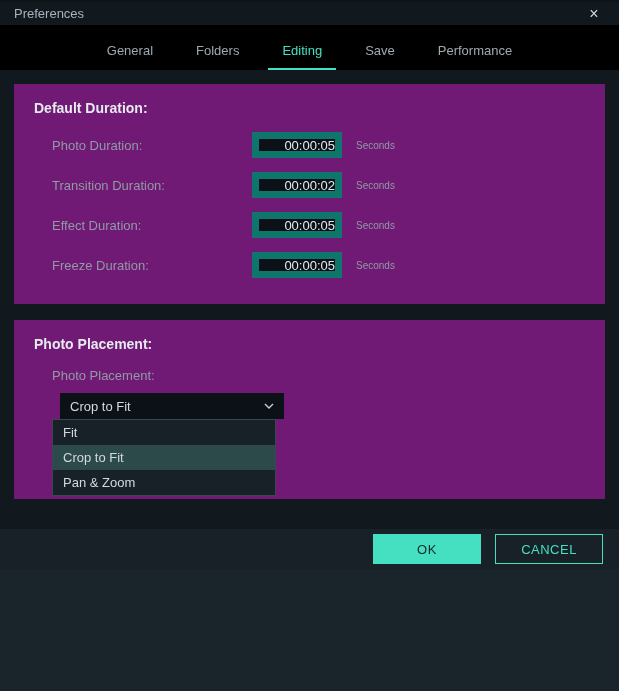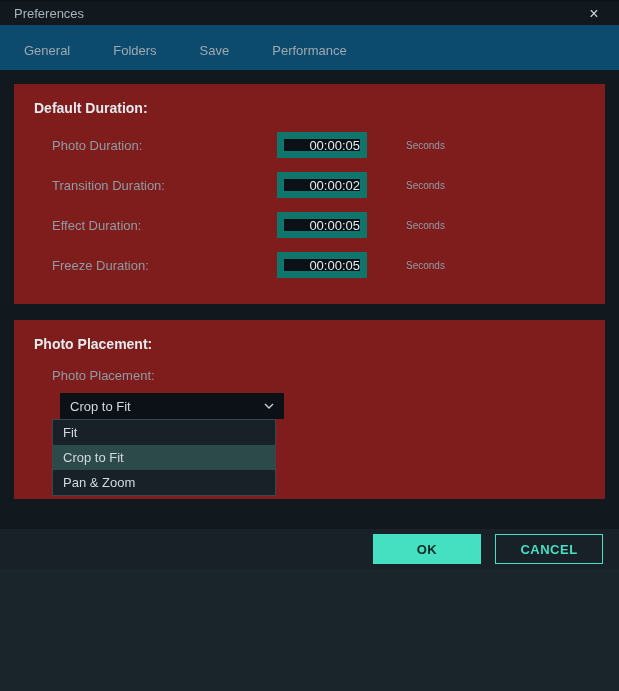--- a/index.html
+++ b/index.html
@@ -26,54 +26,54 @@
   }
   .titlebar .spacer { flex: 1; }
   .close-btn {
     width: 30px; height: 22px;
     display: flex; align-items: center; justify-content: center;
     color: #cfd6db; font-size: 16px; cursor: pointer;
   }
   .tabs {
     display: flex; gap: 15px;
     padding: 12px 10px 0 10px;
-    background: #0c4a6e;
+    background: #000000;
+    justify-content: center;
   }
   .tab {
     padding: 6px 14px 10px 14px;
     color: #9fa9b0;
     cursor: pointer;
     font-size: 13px;
     border-bottom: 2px solid transparent;
   }
   .tab.active {
     color: #45e0c2;
     border-bottom: 2px solid #45e0c2;
   }
   .content {
     flex: 1;
     padding: 14px;
     background: #11181e;
   }
   .panel {
-    background: #7f1d1d;
+    background: #701a75;
     padding: 16px 20px 26px 20px;
     margin-bottom: 16px;
   }
   .panel-title {
     color: #e6ebee;
     font-weight: 600;
     font-size: 14px;
     margin-bottom: 16px;
   }
   .row {
     display: flex; align-items: center;
     margin-bottom: 14px;
     padding-left: 18px;
-    gap: 25px;
   }
   .row-label {
     width: 200px;
     color: #8f9ba4;
     font-size: 13px;
   }
   .time-input {
     width: 90px; height: 26px;
     background: #0b1116;
     border: 7px solid #0f766e;
@@ -133,21 +133,21 @@
   .footer {
     height: 54px;
     display: flex; align-items: center; justify-content: flex-end;
     gap: 14px;
     padding: 0 16px;
     background: #182128;
   }
   .btn {
     width: 108px; height: 30px;
     display: flex; align-items: center; justify-content: center;
-    font-size: 13px; font-weight: 700;
+    font-size: 13px; font-weight: 400;
     cursor: pointer;
     letter-spacing: 0.5px;
   }
   .btn-primary {
     background: #45e0c2;
     color: #0d2a29;
   }
   .btn-secondary {
     background: transparent;
     color: #45e0c2;
@@ -163,20 +163,21 @@
     <span>Preferences</span>
     <span class="spacer"></span>
     <div class="close-btn">
       <span>×</span>
     </div>
   </div>
 
   <div class="tabs">
     <div class="tab">General</div>
     <div class="tab">Folders</div>
+    <div class="tab active">Editing</div>
     <div class="tab">Save</div>
     <div class="tab">Performance</div>
   </div>
 
   <div class="content">
 
     <div class="panel">
       <div class="panel-title">Default Duration:</div>
 
       <div class="row">

